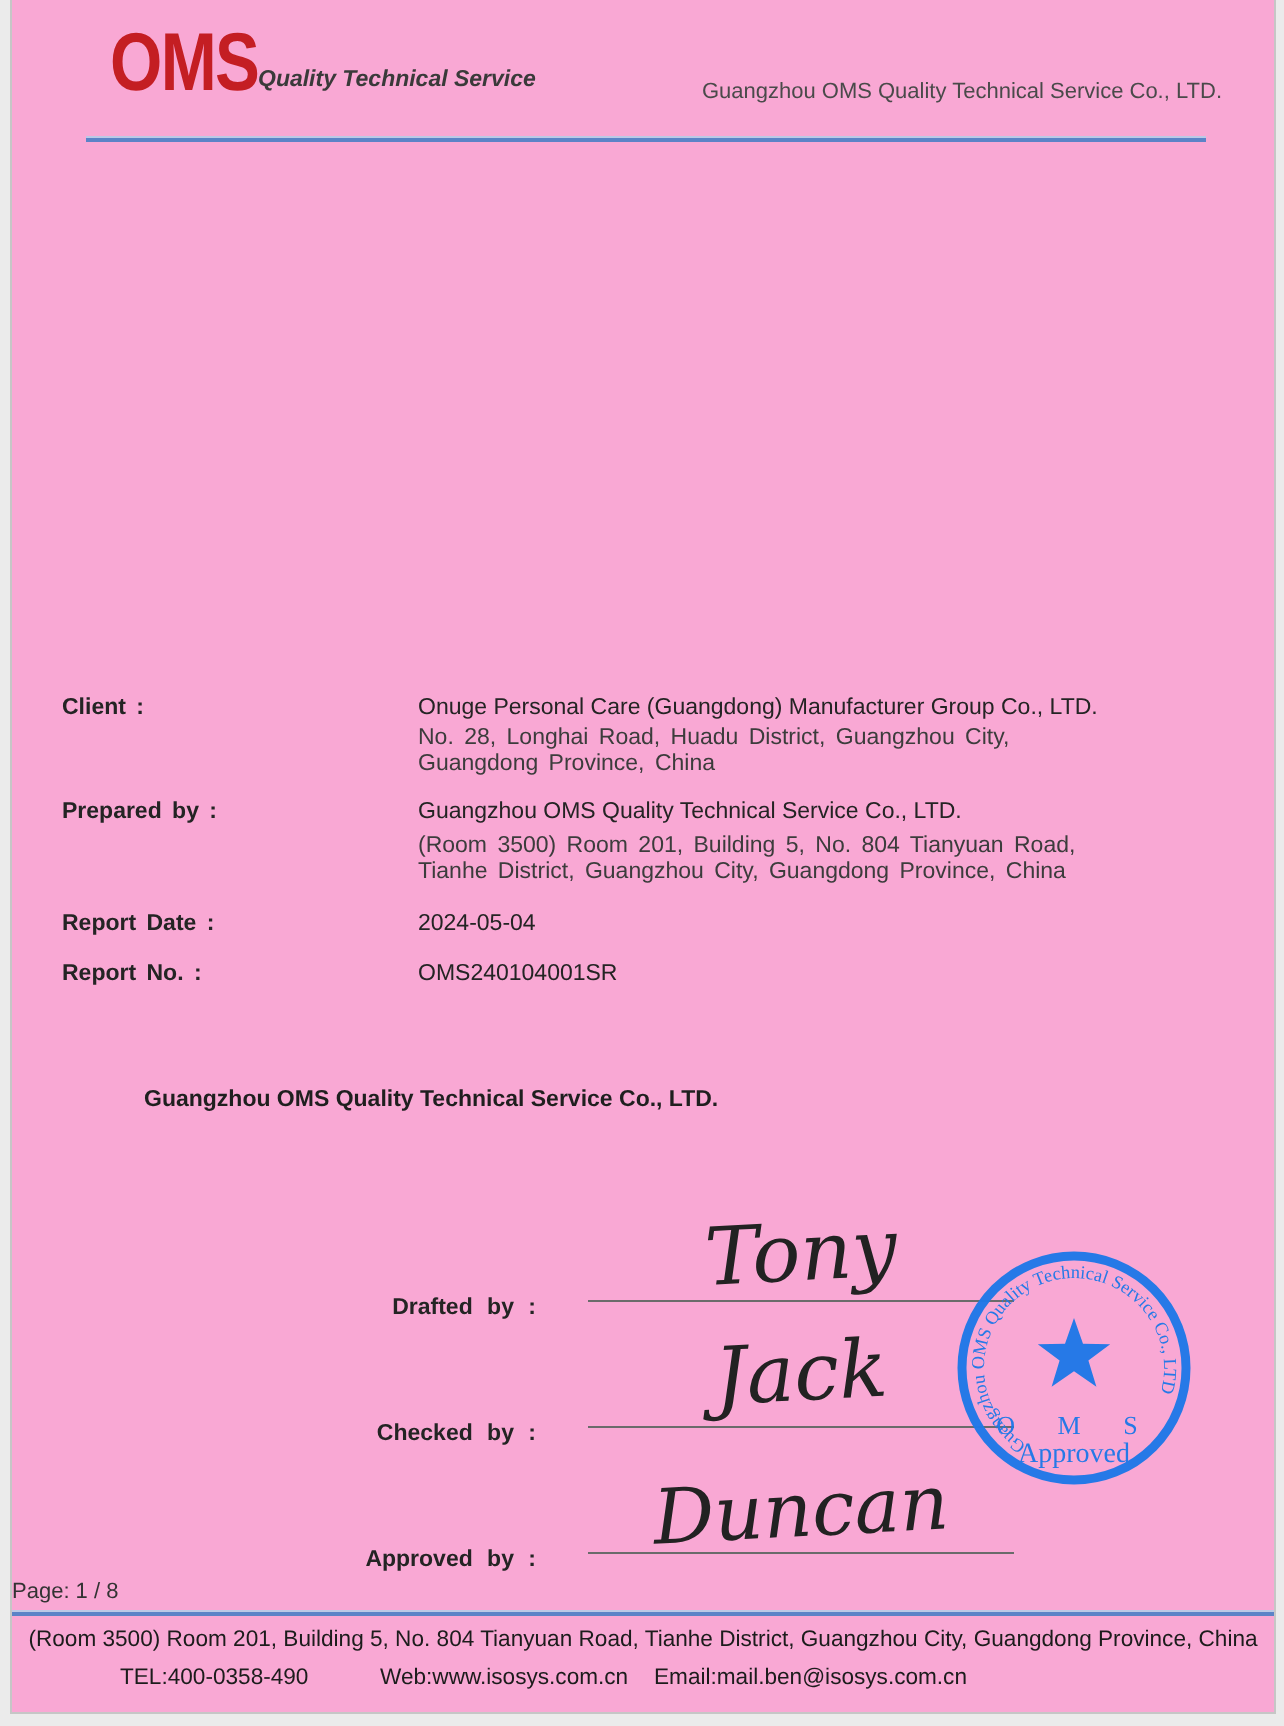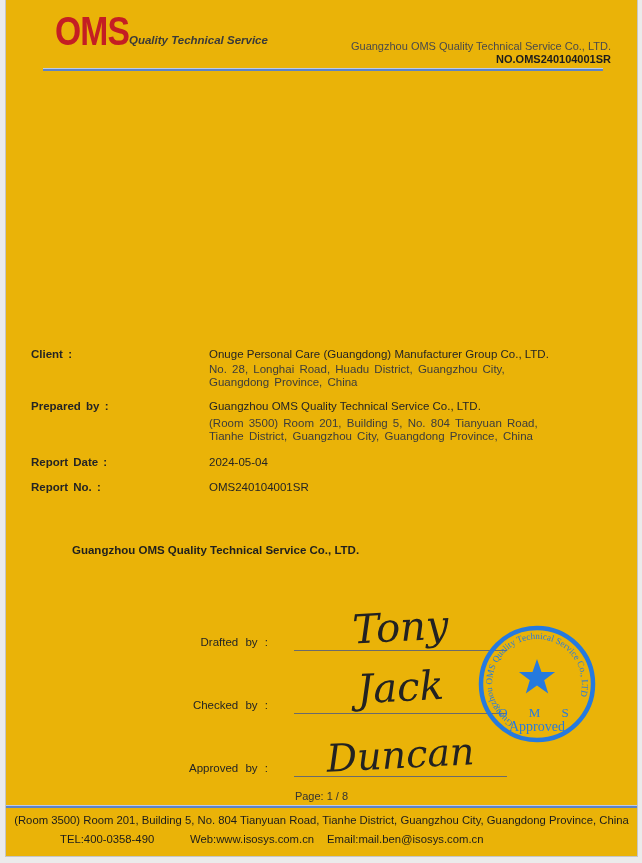--- a/index.html
+++ b/index.html
@@ -6,21 +6,21 @@
   body {
     width:642px; height:863px;
     font-family:"Liberation Sans", sans-serif;
     background:#ebebeb;
     overflow:hidden;
   }
   .stage { position:relative; width:642px; height:863px; background:#ebebeb; }
   .page {
     position:absolute; left:5px; top:0;
     width:633px; height:857px;
-    background:#eab308;
+    background:#f9a8d4;
     border:1px solid #c6c6c6; border-top:none;
   }
   .abs { position:absolute; }
 
   
   .logo {
     left:49px; top:11px;
     font-size:41px; font-weight:bold; line-height:1;
     color:#c41e23; letter-spacing:-1px;
     transform:scaleX(0.82); transform-origin:0 0;
@@ -67,38 +67,38 @@
   }
 
   .company-statement {
     left:66px; top:544px;
     font-size:11.5px; font-weight:bold; color:#1f1f1f;
   }
 
   
   .sig-label {
     position:absolute; right:369px; width:170px; text-align:right;
-    font-size:11.5px; font-weight:normal; color:#242424; word-spacing:4px;
+    font-size:11.5px; font-weight:bold; color:#242424; word-spacing:4px;margin-top:12px;
   }
   .sig-line {
     position:absolute; left:288px; width:213px; height:0;
     border-top:1px solid #6b6b6b;
   }
   .sig-script {
     position:absolute; left:278px; width:233px; text-align:center;
     font-family:"DejaVu Serif", serif; font-style:italic;
     color:#222; transform:rotate(-3deg);
   }
 
   
   .stamp { left:469px; top:622px; width:124px; height:124px; opacity:0.96; }
 
   
   .page-num {
-    left:0; right:0; top:790px; text-align:center;
+    left:0; right:0; top:790px; 
     font-size:11px; color:#333;
   }
   .rule-bottom {
     left:0; top:806px; width:631px; height:2px;
     background:#5c83c7; box-shadow:0 -1px 0 #bcc9e6;
   }
   .footer-address {
     left:0; right:0; top:814px; text-align:center;
     font-size:11.3px; color:#1c1c1c;
   }
@@ -110,21 +110,20 @@
 </head>
 <body>
 
 <div class="stage">
   <div class="page">
 
     <div class="abs logo">OMS</div>
     <div class="abs logo-tagline">Quality Technical Service</div>
     <div class="abs header-right">
       <div>Guangzhou OMS Quality Technical Service Co., LTD.</div>
-      <div class="no-line">NO.OMS240104001SR</div>
     </div>
     <div class="abs rule-top"></div>
 
 
     <div>
       <div class="info-label" style="top:348px">Client :</div>
       <div class="info-name" style="top:348px">Onuge Personal Care (Guangdong) Manufacturer Group Co., LTD.</div>
       <div class="info-address" style="top:363px">No. 28, Longhai Road, Huadu District, Guangzhou City, Guangdong Province, China</div>
     </div>
     <div>

